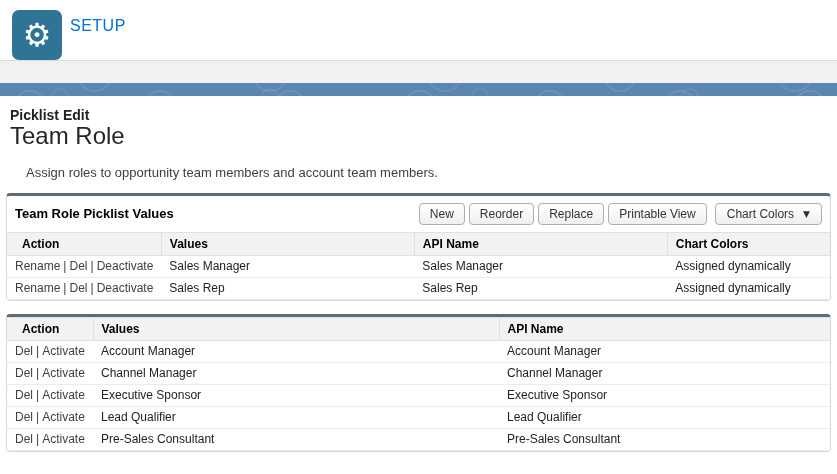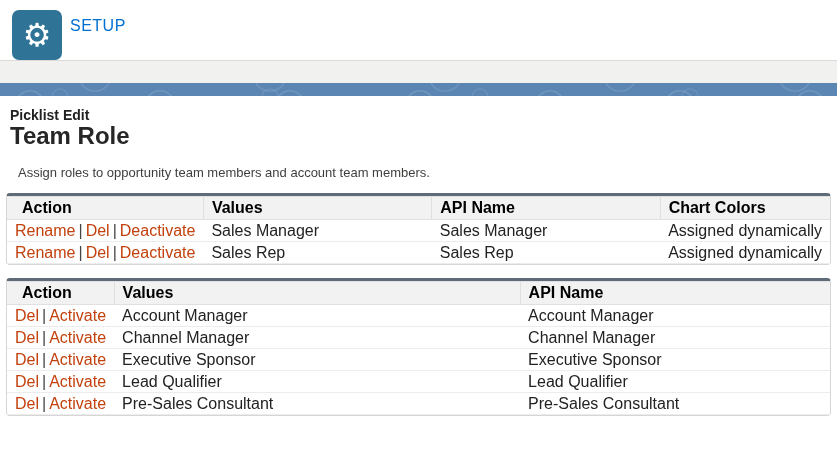--- a/index.html
+++ b/index.html
@@ -34,22 +34,22 @@
       radial-gradient(circle at 30px 22px, transparent 13px, rgba(255,255,255,.16) 14px, transparent 15.5px),
       radial-gradient(circle at 95px -8px, transparent 15px, rgba(255,255,255,.14) 16px, transparent 17.5px),
       radial-gradient(circle at 60px 14px, transparent 7px, rgba(255,255,255,.12) 8px, transparent 9px);
     background-size: 130px 30px, 175px 30px, 210px 30px;
     background-repeat: repeat-x;
   }
 
   
   .content { padding: 13px 10px 0 10px; }
   .kicker { font-size: 14px; font-weight: bold; color: #222; line-height: 13px; }
-  .page-title { margin: 1px 0 0 0; font-size: 24px; font-weight: 700; color: #262626; line-height: 26px; }
-  .page-desc { margin: 16px 0 0 8px; font-size: 13px; color: #3e3e3c; line-height: 15px; }
+  .page-title { margin: 1px 0 0 0; font-size: 24px; font-weight: 400; color: #262626; line-height: 26px; }
+  .page-desc { margin: 16px 0 0 16px; font-size: 13px; color: #3e3e3c; line-height: 15px; }
 
   
   .panel {
     margin: 13px -4px 0 -4px;
     background: #fff;
     border: 1px solid #d6d6d6;
     border-top: 3px solid #5f6b79;
     border-radius: 4px;
   }
   .panel-header {
@@ -61,34 +61,34 @@
   .sf-btn {
     font-family: inherit; font-size: 12px; color: #333;
     background: linear-gradient(#ffffff, #f0efee);
     border: 1px solid #b0adab; border-radius: 4px;
     padding: 3px 10px; line-height: 14px; cursor: pointer; white-space: nowrap;
   }
   .sf-btn.dropdown { display: inline-flex; align-items: center; gap: 9px; margin-left: 4px; padding: 3px 11px; }
   .dd-arrow { font-size: 9px; line-height: 1; color: #333; font-family: "DejaVu Sans", sans-serif; }
 
   
-  table.sf-table { width: 100%; border-collapse: collapse; font-size: 16px; }
+  table.sf-table { width: 100%; border-collapse: collapse; font-size: 12px; }
   .sf-table th {
     background: #f2f2f2; text-align: left; font-weight: bold; color: #000;
     border-top: 1px solid #e0e0e0; border-bottom: 1px solid #e0e0e0;
     border-right: 1px solid #e0e0e0;
     padding: 5px 8px 5px 8px; line-height: 12px;
   }
   .sf-table th.th-action { padding-left: 15px; }
   .sf-table th:last-child { border-right: none; }
   .sf-table td {
     padding: 4px 8px; border-bottom: 1px solid #ececec;
     color: #222; line-height: 13px; white-space: nowrap;
   }
-  .sf-link { color: #c2410c; text-decoration: none; cursor: pointer; }
+  .sf-link { color: #404040; text-decoration: none; cursor: pointer; }
   .sep { color: #444; margin: 0 3px; }
 </style>
 </head>
 <body>
 
 <header class="app-header">
   <div class="setup-tile">
     <span class="gear-glyph">⚙</span>
   </div>
   <a class="setup-label">SETUP</a>
@@ -96,20 +96,33 @@
 
 <div class="gray-strip"></div>
 <div class="brand-band"></div>
 
 <main class="content">
   <div class="kicker">Picklist Edit</div>
   <h1 class="page-title">Team Role</h1>
   <p class="page-desc">Assign roles to opportunity team members and account team members.</p>
 
   <section class="panel">
+    <div class="panel-header">
+      <h2 class="panel-title">Team Role Picklist Values</h2>
+      <div class="btn-row">
+        <button class="sf-btn">New</button>
+        <button class="sf-btn">Reorder</button>
+        <button class="sf-btn">Replace</button>
+        <button class="sf-btn">Printable View</button>
+        <button class="sf-btn dropdown">
+          <span>Chart Colors</span>
+          <span class="dd-arrow">▼</span>
+        </button>
+      </div>
+    </div>
     <table class="sf-table">
       <colgroup>
           <col style="width:150px">
           <col style="width:253px">
           <col style="width:253px">
           <col>
         </colgroup>
       <thead>
         <tr>
           <th class="th-action">Action</th>

